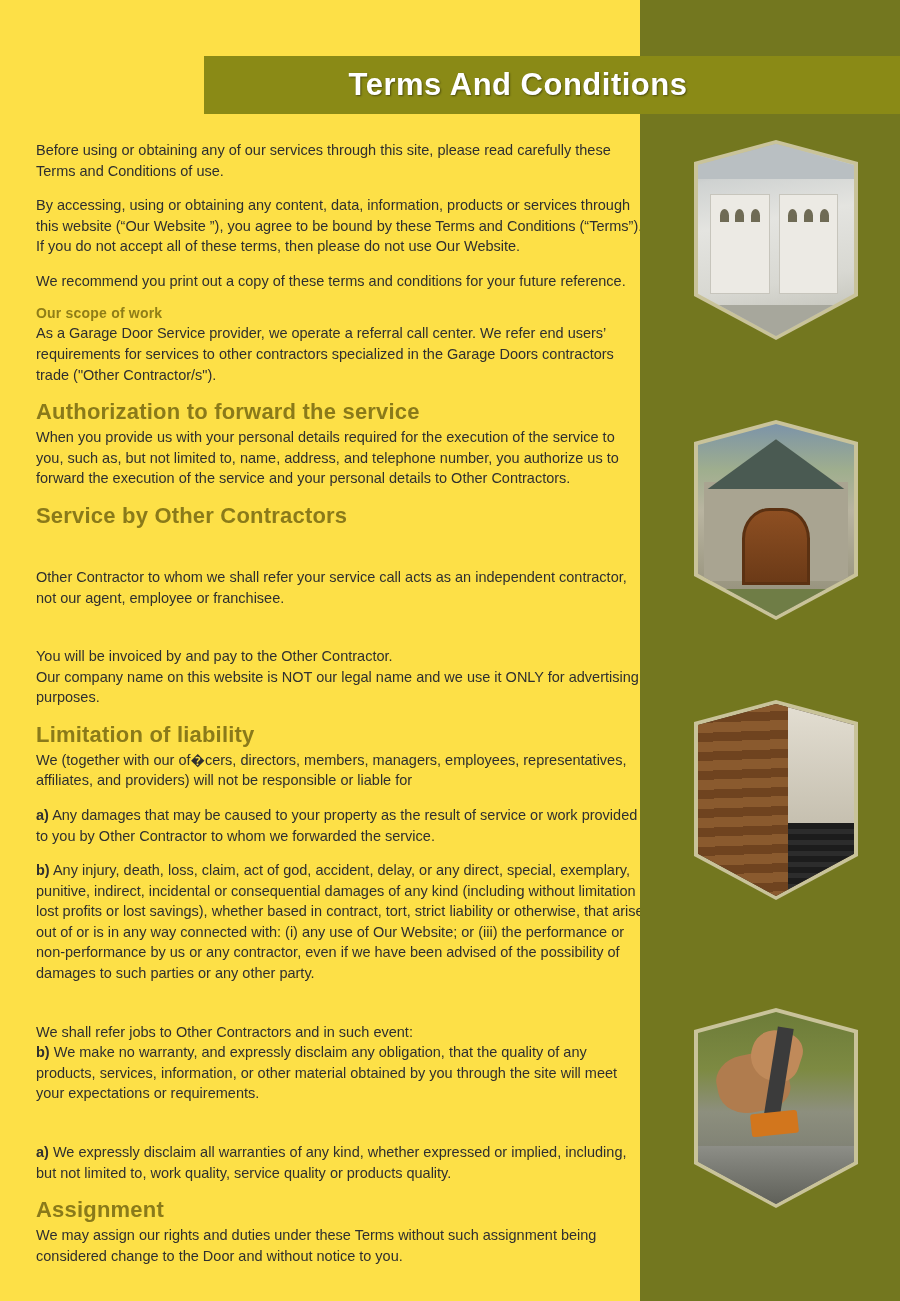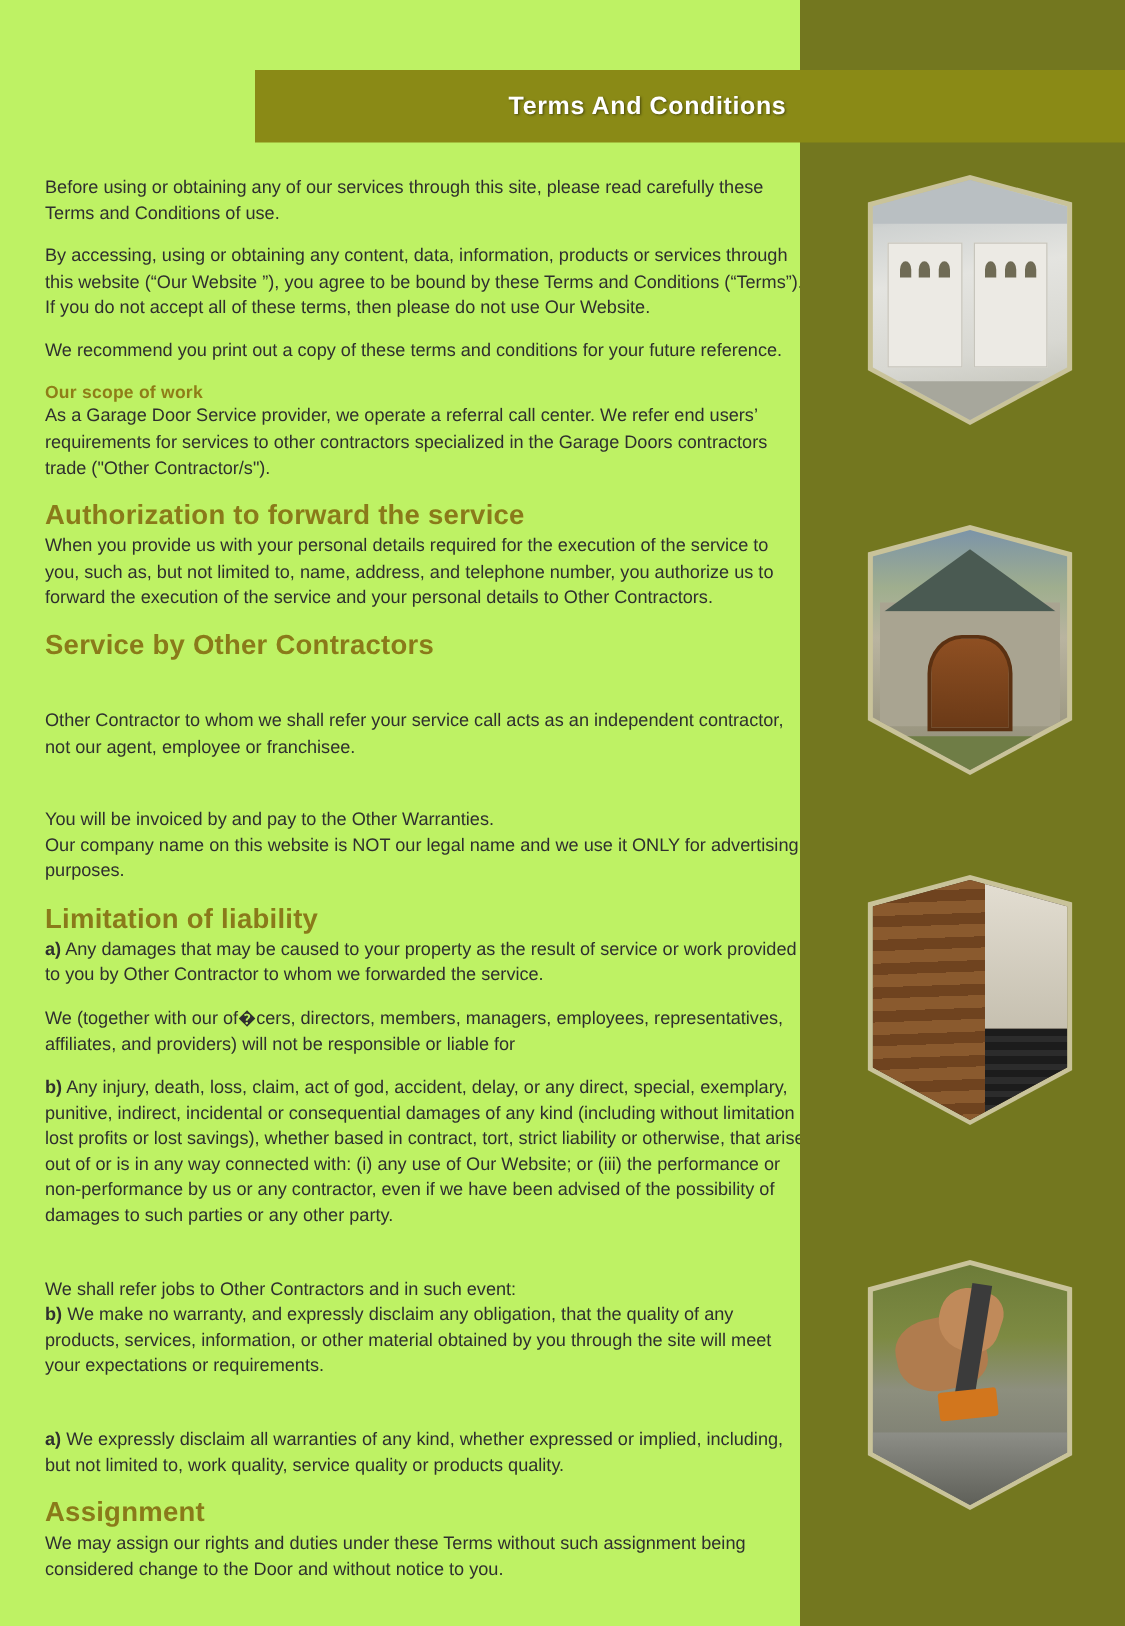--- a/index.html
+++ b/index.html
@@ -13,21 +13,21 @@
     position: relative;
   }
   .page {
     position: absolute;
     inset: 0;
     display: flex;
   }
   
   .content-col {
     width: 640px;
-    background: #bef264;
+    background: #fde047;
     position: relative;
   }
   
   .side-col {
     width: 260px;
     background: #73771f;
     position: relative;
   }
   
   .title-banner {
@@ -37,21 +37,21 @@
     width: 696px;
     height: 58px;
     background: #8a8a16;
     display: flex;
     align-items: center;
     justify-content: center;
     z-index: 5;
   }
   .title-banner .title-text {
     color: #ffffff;
-    font-size: 20px;
+    font-size: 31px;
     font-weight: bold;
     letter-spacing: 0.5px;
     text-shadow: 1px 1px 2px rgba(0,0,0,0.45);
     padding-right: 68px;
   }
   
   .body-wrap {
     position: absolute;
     left: 36px;
     top: 140px;
@@ -147,26 +147,26 @@
       <p class="para">We recommend you print out a copy of these terms and conditions for your future reference.</p>
 
       <h2 class="section big">Our scope of work</h2>
       <p class="para">As a Garage Door Service provider, we operate a referral call center. We refer end users’ requirements for services to other contractors specialized in the Garage Doors contractors trade ("Other Contractor/s").</p>
 
       <h2 class="section">Authorization to forward the service</h2>
       <p class="para">When you provide us with your personal details required for the execution of the service to you, such as, but not limited to, name, address, and telephone number, you authorize us to forward the execution of the service and your personal details to Other Contractors.</p>
 
       <h2 class="section">Service by Other Contractors</h2>
       <p class="para tight">Other Contractor to whom we shall refer your service call acts as an independent contractor, not our agent, employee or franchisee.</p>
-      <p class="para tight">You will be invoiced by and pay to the Other Warranties.</p>
+      <p class="para tight">You will be invoiced by and pay to the Other Contractor.</p>
       <p class="para">Our company name on this website is NOT our legal name and we use it ONLY for advertising purposes.</p>
 
       <h2 class="section">Limitation of liability</h2>
+      <p class="para">We (together with our of�cers, directors, members, managers, employees, representatives, affiliates, and providers) will not be responsible or liable for</p>
       <p class="para"><span class="lead">a)</span><span> Any damages that may be caused to your property as the result of service or work provided to you by Other Contractor to whom we forwarded the service.</span></p>
-      <p class="para">We (together with our of�cers, directors, members, managers, employees, representatives, affiliates, and providers) will not be responsible or liable for</p>
       <p class="para"><span class="lead">b)</span><span> Any injury, death, loss, claim, act of god, accident, delay, or any direct, special, exemplary, punitive, indirect, incidental or consequential damages of any kind (including without limitation lost profits or lost savings), whether based in contract, tort, strict liability or otherwise, that arise out of or is in any way connected with: (i) any use of Our Website; or (iii) the performance or non-performance by us or any contractor, even if we have been advised of the possibility of damages to such parties or any other party.</span></p>
 
       <p class="para tight">We shall refer jobs to Other Contractors and in such event:</p>
       <p class="para"><span class="lead">b)</span><span> We make no warranty, and expressly disclaim any obligation, that the quality of any products, services, information, or other material obtained by you through the site will meet your expectations or requirements.</span></p>
       <p class="para tight"><span class="lead">a)</span><span> We expressly disclaim all warranties of any kind, whether expressed or implied, including, but not limited to, work quality, service quality or products quality.</span></p>
 
       <h2 class="section">Assignment</h2>
       <p class="para">We may assign our rights and duties under these Terms without such assignment being considered change to the Door and without notice to you.</p>
 
     </div>

